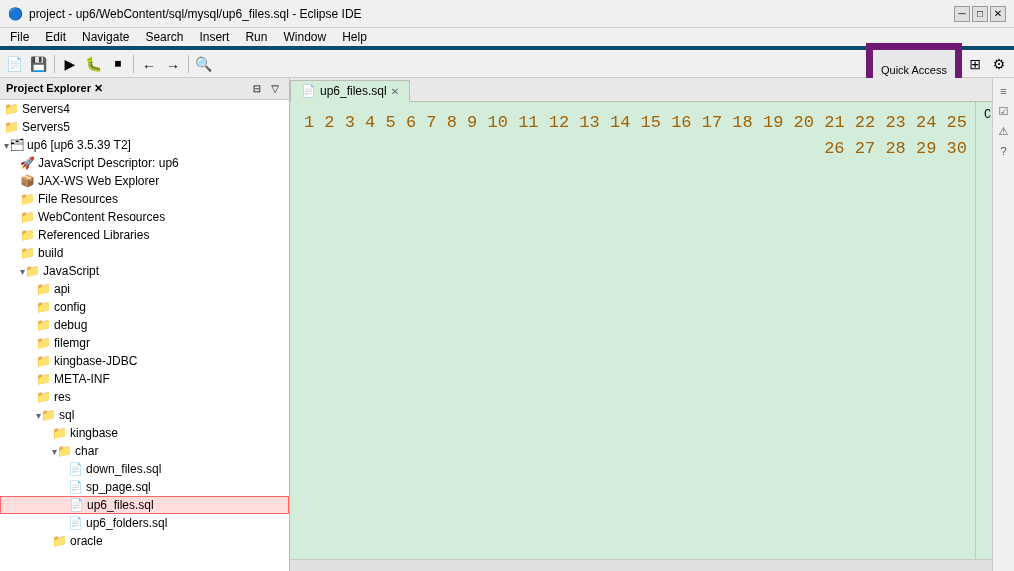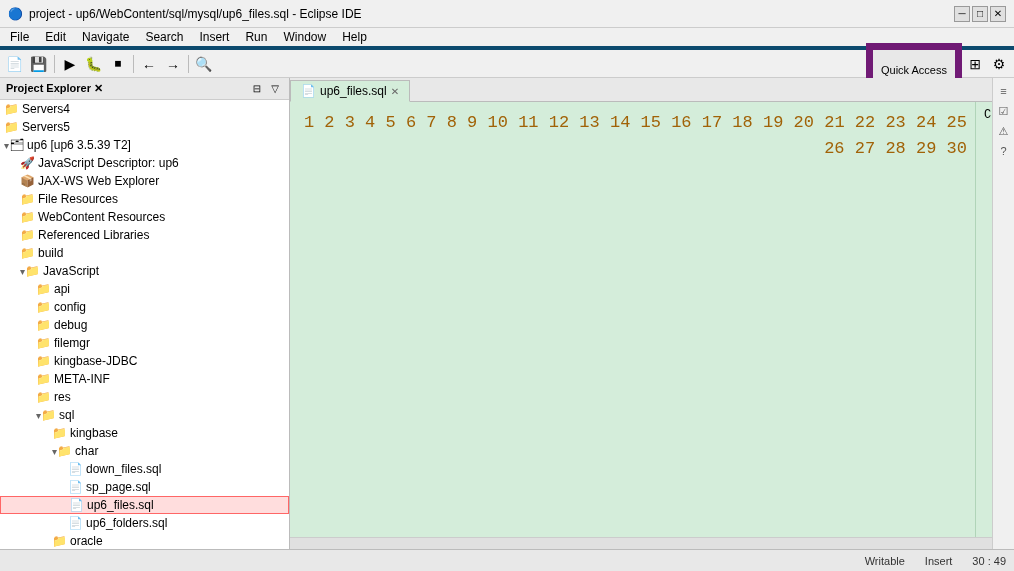--- a/index.html
+++ b/index.html
@@ -503,18 +503,13 @@
 
     <div class="right-sidebar">
       <div class="right-icon" title="Outline">≡</div>
       <div class="right-icon" title="Tasks">☑</div>
       <div class="right-icon" title="Problems">⚠</div>
       <div class="right-icon" title="Cheat Sheet">?</div>
     </div>
 
   </div>
 
-  <div class="status-bar">
-    <span class="status-item">Writable</span>
-    <span class="status-item">Insert</span>
-    <span class="status-item">30 : 49</span>
-  </div>
 </div>
 
 </body></html>

